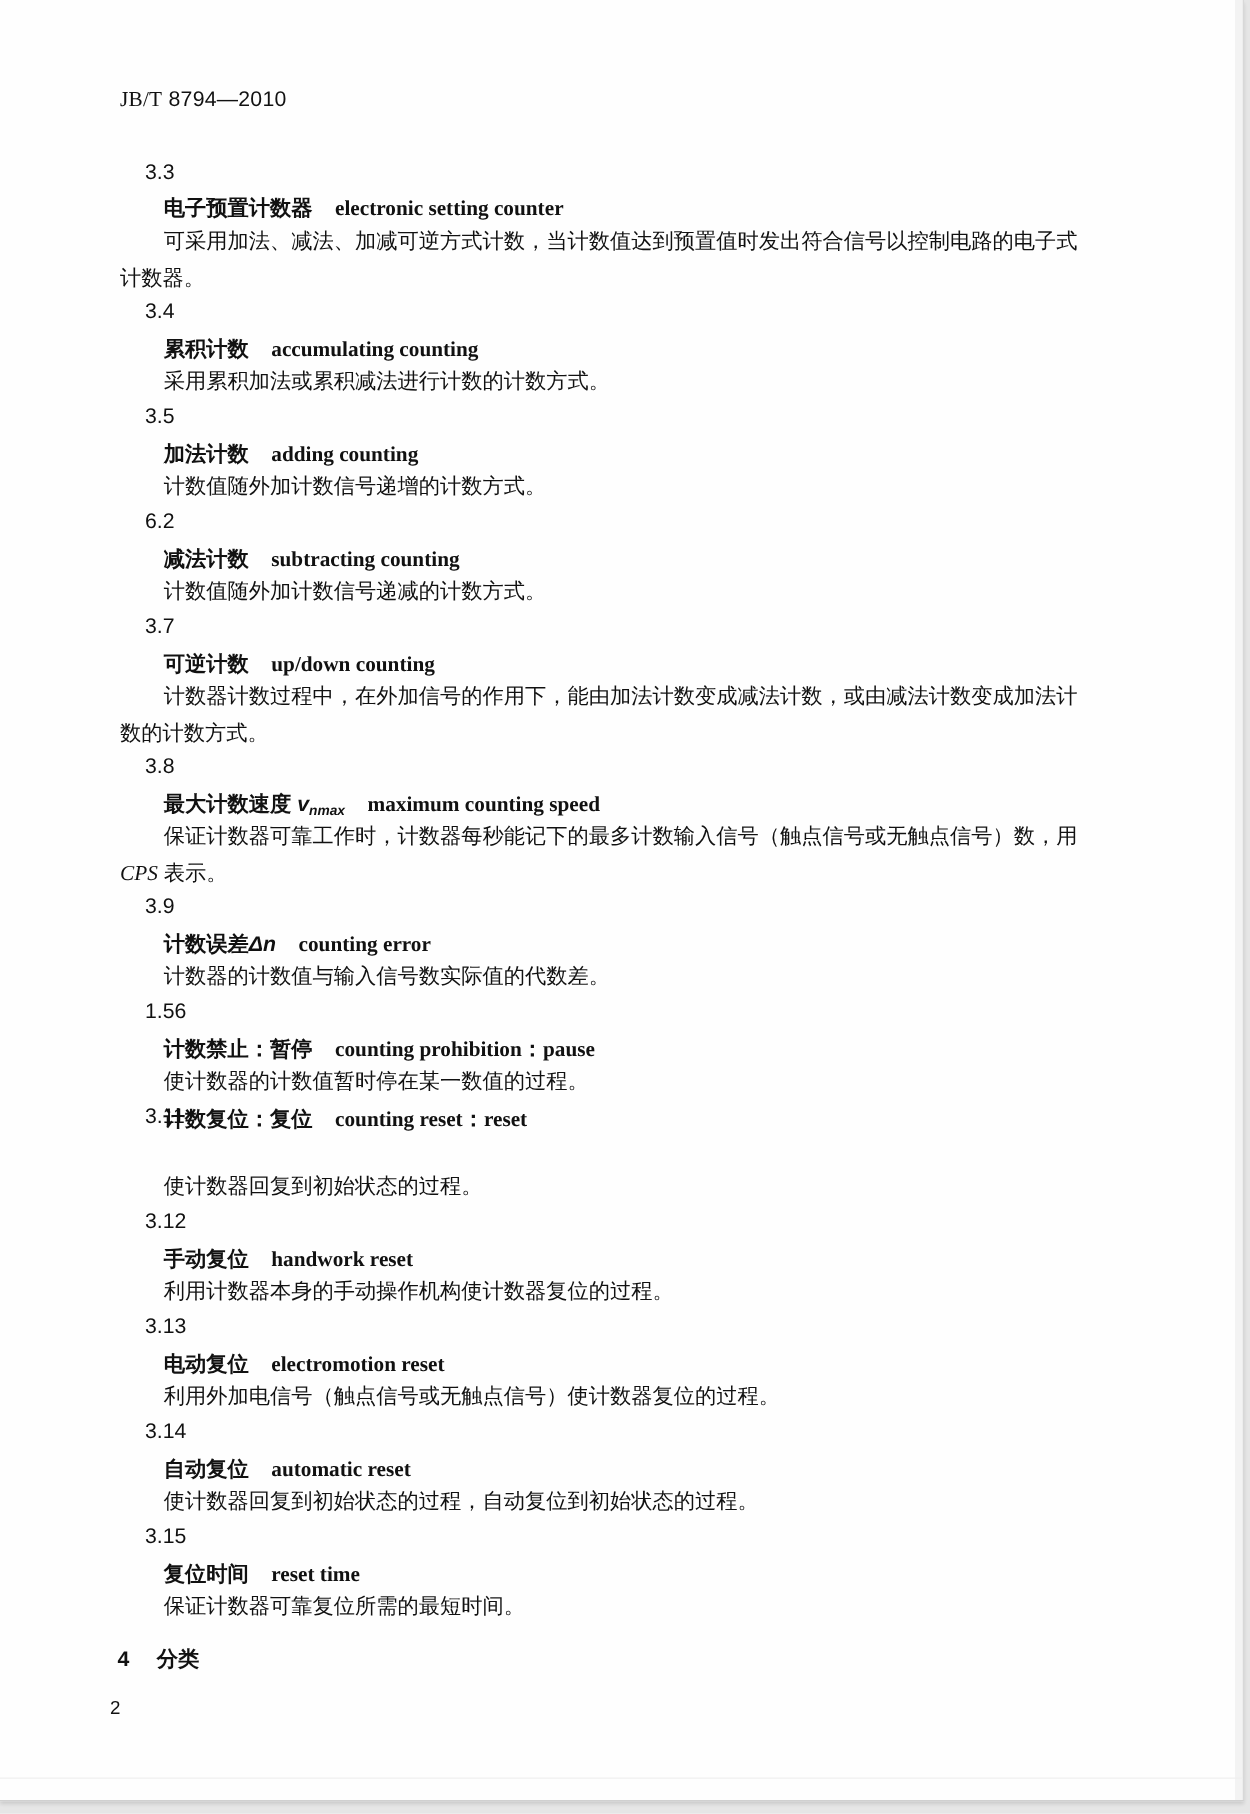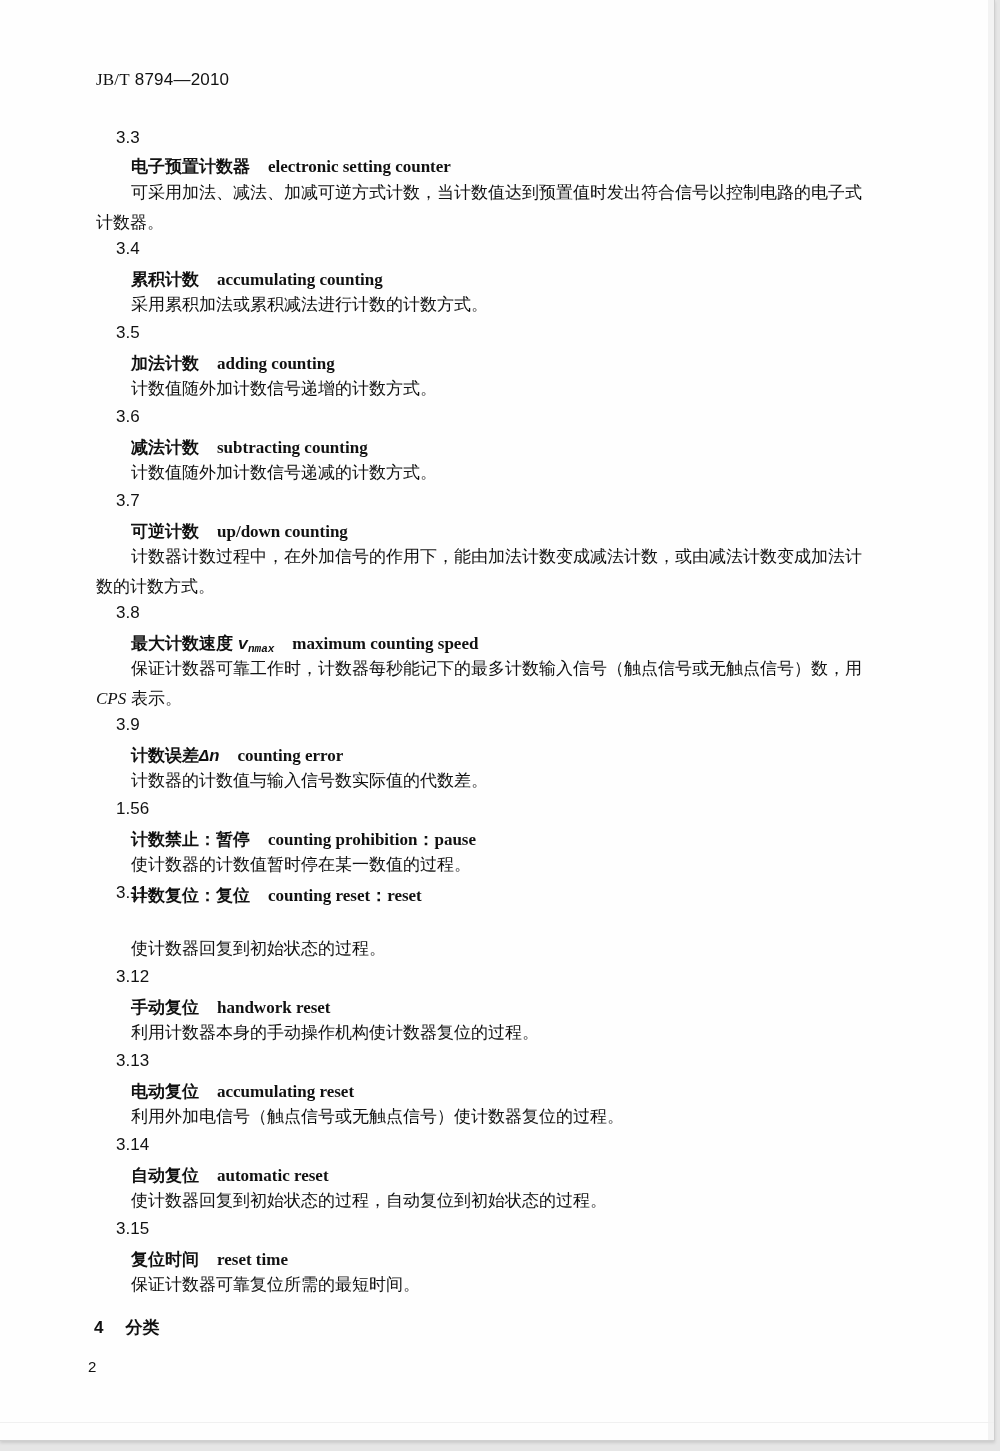--- a/index.html
+++ b/index.html
@@ -22,21 +22,21 @@
   .header .code { font-family: "Liberation Serif", serif; font-weight: normal; }
   .watermark {
     position: absolute; left: 200px; top: 132px; font-size: 68px; font-weight: bold;
     color: #ececec; letter-spacing: 10px; font-family: "Liberation Sans", sans-serif;
     z-index: 0; user-select: none;
   }
   .content { position: absolute; left: 0; top: 0; width: 1000px; z-index: 1; }
   .num { position: absolute; left: 94px; font-size: 17px; margin-left: 22px; }
   .term { position: absolute; left: 131px; font-size: 17px; font-weight: bold; white-space: nowrap; }
   .term .en { font-family: "Liberation Serif", serif; font-weight: bold; margin-left: 18px; }
-  .term .sym { font-family: Liberation Mono, monospace; font-style: italic; font-weight: bold; }
+  .term .sym { font-family: Liberation Sans, sans-serif; font-style: italic; font-weight: bold; }
   .term .sub { font-size: 11px; vertical-align: -3px; }
   .def { position: absolute; left: 131px; width: 790px; font-size: 17px; line-height: 28px; white-space: nowrap; }
   .def-wrap { position: absolute; left: 96px; font-size: 17px; white-space: nowrap; text-align: center; }
   .def .it, .def-wrap .it { font-family: "Liberation Serif", serif; font-style: italic; }
   .clause { position: absolute; left: 94px; font-size: 17px; font-weight: bold; }
   .clause .t { margin-left: 22px; }
   .pageno { position: absolute; left: 88px; top: 1358px; font-size: 15px; }
   .scrollbar { position: absolute; right: 0; top: 0; width: 6px; height: 1440px; background: #f3f3f3; }
 </style>
 </head>
@@ -65,21 +65,21 @@
       <span>累积计数</span><span class="en">accumulating counting</span>
     </div>
     <div class="def" style="top:291px">采用累积加法或累积减法进行计数的计数方式。</div>
 
     <div class="num" style="top:323px">3.5</div>
     <div class="term" style="top:352px">
       <span>加法计数</span><span class="en">adding counting</span>
     </div>
     <div class="def" style="top:375px">计数值随外加计数信号递增的计数方式。</div>
 
-    <div class="num" style="top:407px">3.6</div>
+    <div class="num" style="top:407px">6.2</div>
     <div class="term" style="top:436px">
       <span>减法计数</span><span class="en">subtracting counting</span>
     </div>
     <div class="def" style="top:459px">计数值随外加计数信号递减的计数方式。</div>
 
     <div class="num" style="top:491px">3.7</div>
     <div class="term" style="top:520px">
       <span>可逆计数</span><span class="en">up/down counting</span>
     </div>
     <div class="def" style="top:543px">计数器计数过程中，在外加信号的作用下，能由加法计数变成减法计数，或由减法计数变成加法计</div>
@@ -114,21 +114,21 @@
     <div class="def" style="top:935px">使计数器回复到初始状态的过程。</div>
 
     <div class="num" style="top:967px">3.12</div>
     <div class="term" style="top:996px">
       <span>手动复位</span><span class="en">handwork reset</span>
     </div>
     <div class="def" style="top:1019px">利用计数器本身的手动操作机构使计数器复位的过程。</div>
 
     <div class="num" style="top:1051px">3.13</div>
     <div class="term" style="top:1080px">
-      <span>电动复位</span><span class="en">accumulating reset</span>
+      <span>电动复位</span><span class="en">electromotion reset</span>
     </div>
     <div class="def" style="top:1103px">利用外加电信号（触点信号或无触点信号）使计数器复位的过程。</div>
 
     <div class="num" style="top:1135px">3.14</div>
     <div class="term" style="top:1164px">
       <span>自动复位</span><span class="en">automatic reset</span>
     </div>
     <div class="def" style="top:1187px">使计数器回复到初始状态的过程，自动复位到初始状态的过程。</div>
 
     <div class="num" style="top:1219px">3.15</div>

